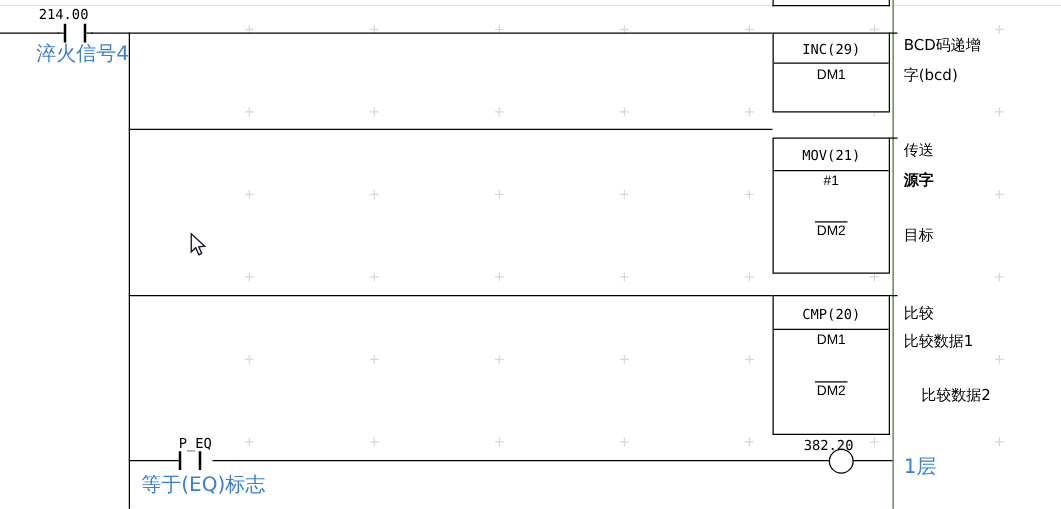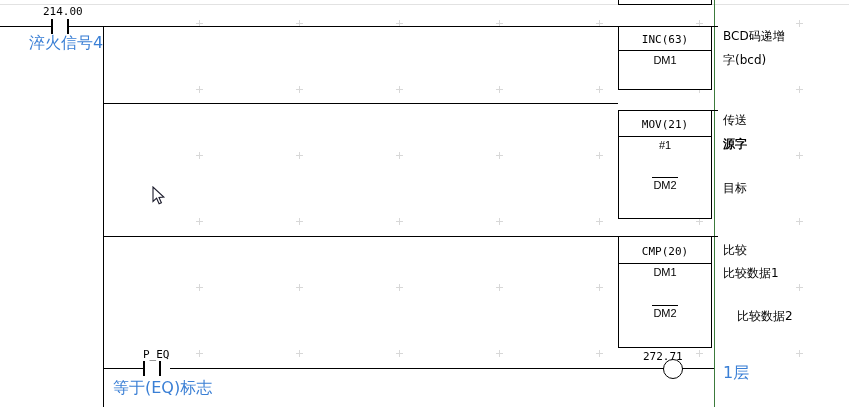--- a/index.html
+++ b/index.html
@@ -105,21 +105,21 @@
     </div>
 
   <div class="sepline" style="top:4px;"></div>
 
   <div class="hline" style="left:618px;top:4px;width:94px;"></div>
   <div class="vline" style="left:618px;top:0px;height:5px;"></div>
   <div class="vline" style="left:711px;top:0px;height:5px;"></div>
 
   <div class="greenline" style="left:714px;top:0px;height:407px;"></div>
 
-  <div class="addr" style="left:43px;top:5px;">214.00</div>
+  <div class="addr" style="left:31px;top:5px;">214.00</div>
 
   <div class="contact" style="left:46px;top:19px;width:28px;height:15px;">
     <div class="lead" style="left:0px;top:7px;width:5px;"></div>
     <div class="bar" style="left:5px;top:0px;height:15px;"></div>
     <div class="bar" style="left:21px;top:0px;height:15px;"></div>
     <div class="lead" style="left:23px;top:7px;width:5px;"></div>
   </div>
 
   <div class="cmt" style="left:29px;top:33px;">淬火信号4</div>
 
@@ -129,21 +129,21 @@
   <div class="vline" style="left:103px;top:26px;height:381px;"></div>
 
   <div class="hline" style="left:103px;top:103px;width:515px;"></div>
   <div class="hline" style="left:103px;top:236px;width:515px;"></div>
   <div class="hline" style="left:103px;top:368px;width:40px;"></div>
   <div class="hline" style="left:170px;top:368px;width:494px;"></div>
   <div class="hline" style="left:682px;top:368px;width:32px;"></div>
 
   <div class="blk" style="left:618px;top:26px;width:94px;height:64px;">
     <div class="row-div" style="top:23px;"></div>
-    <div class="op" style="top:6px;">INC(63)</div>
+    <div class="op" style="top:6px;">INC(29)</div>
     <div class="operand" style="top:27px;">DM1</div>
   </div>
   <div class="hline" style="left:711px;top:26px;width:7px;"></div>
   <div class="side" style="left:723px;top:28px;">BCD码递增</div>
   <div class="side" style="left:723px;top:52px;">字(bcd)</div>
 
   <div class="blk" style="left:618px;top:110px;width:94px;height:109px;">
     <div class="row-div" style="top:25px;"></div>
     <div class="op" style="top:7px;">MOV(21)</div>
     <div class="operand" style="top:28px;">#1</div>
@@ -171,21 +171,21 @@
 
   <div class="addr" style="left:143px;top:348px;">P_EQ</div>
 
   <div class="contact" style="left:143px;top:361px;width:28px;height:15px;">
     <div class="bar" style="left:0px;top:0px;height:15px;"></div>
     <div class="bar" style="left:16px;top:0px;height:15px;"></div>
   </div>
 
   <div class="cmt" style="left:113px;top:378px;">等于(EQ)标志</div>
 
-  <div class="addr" style="left:643px;top:350px;">272.71</div>
+  <div class="addr" style="left:643px;top:350px;">382.20</div>
   <div class="coil" style="left:663px;top:359px;"></div>
   <div class="cmt" style="left:723px;top:363px;">1层</div>
 
   <div class="cursor" style="left:152px;top:186px;">
     <svg width="14" height="20" viewBox="0 0 14 20">
       <path d="M1,1 L1,15.5 L4.6,12.2 L7.1,17.8 L9.4,16.8 L7.0,11.4 L11.8,11.0 Z" fill="#ffffff" stroke="#1b1b2b" stroke-width="1.1" stroke-linejoin="miter"></path>
     </svg>
   </div>
 
 </div>

